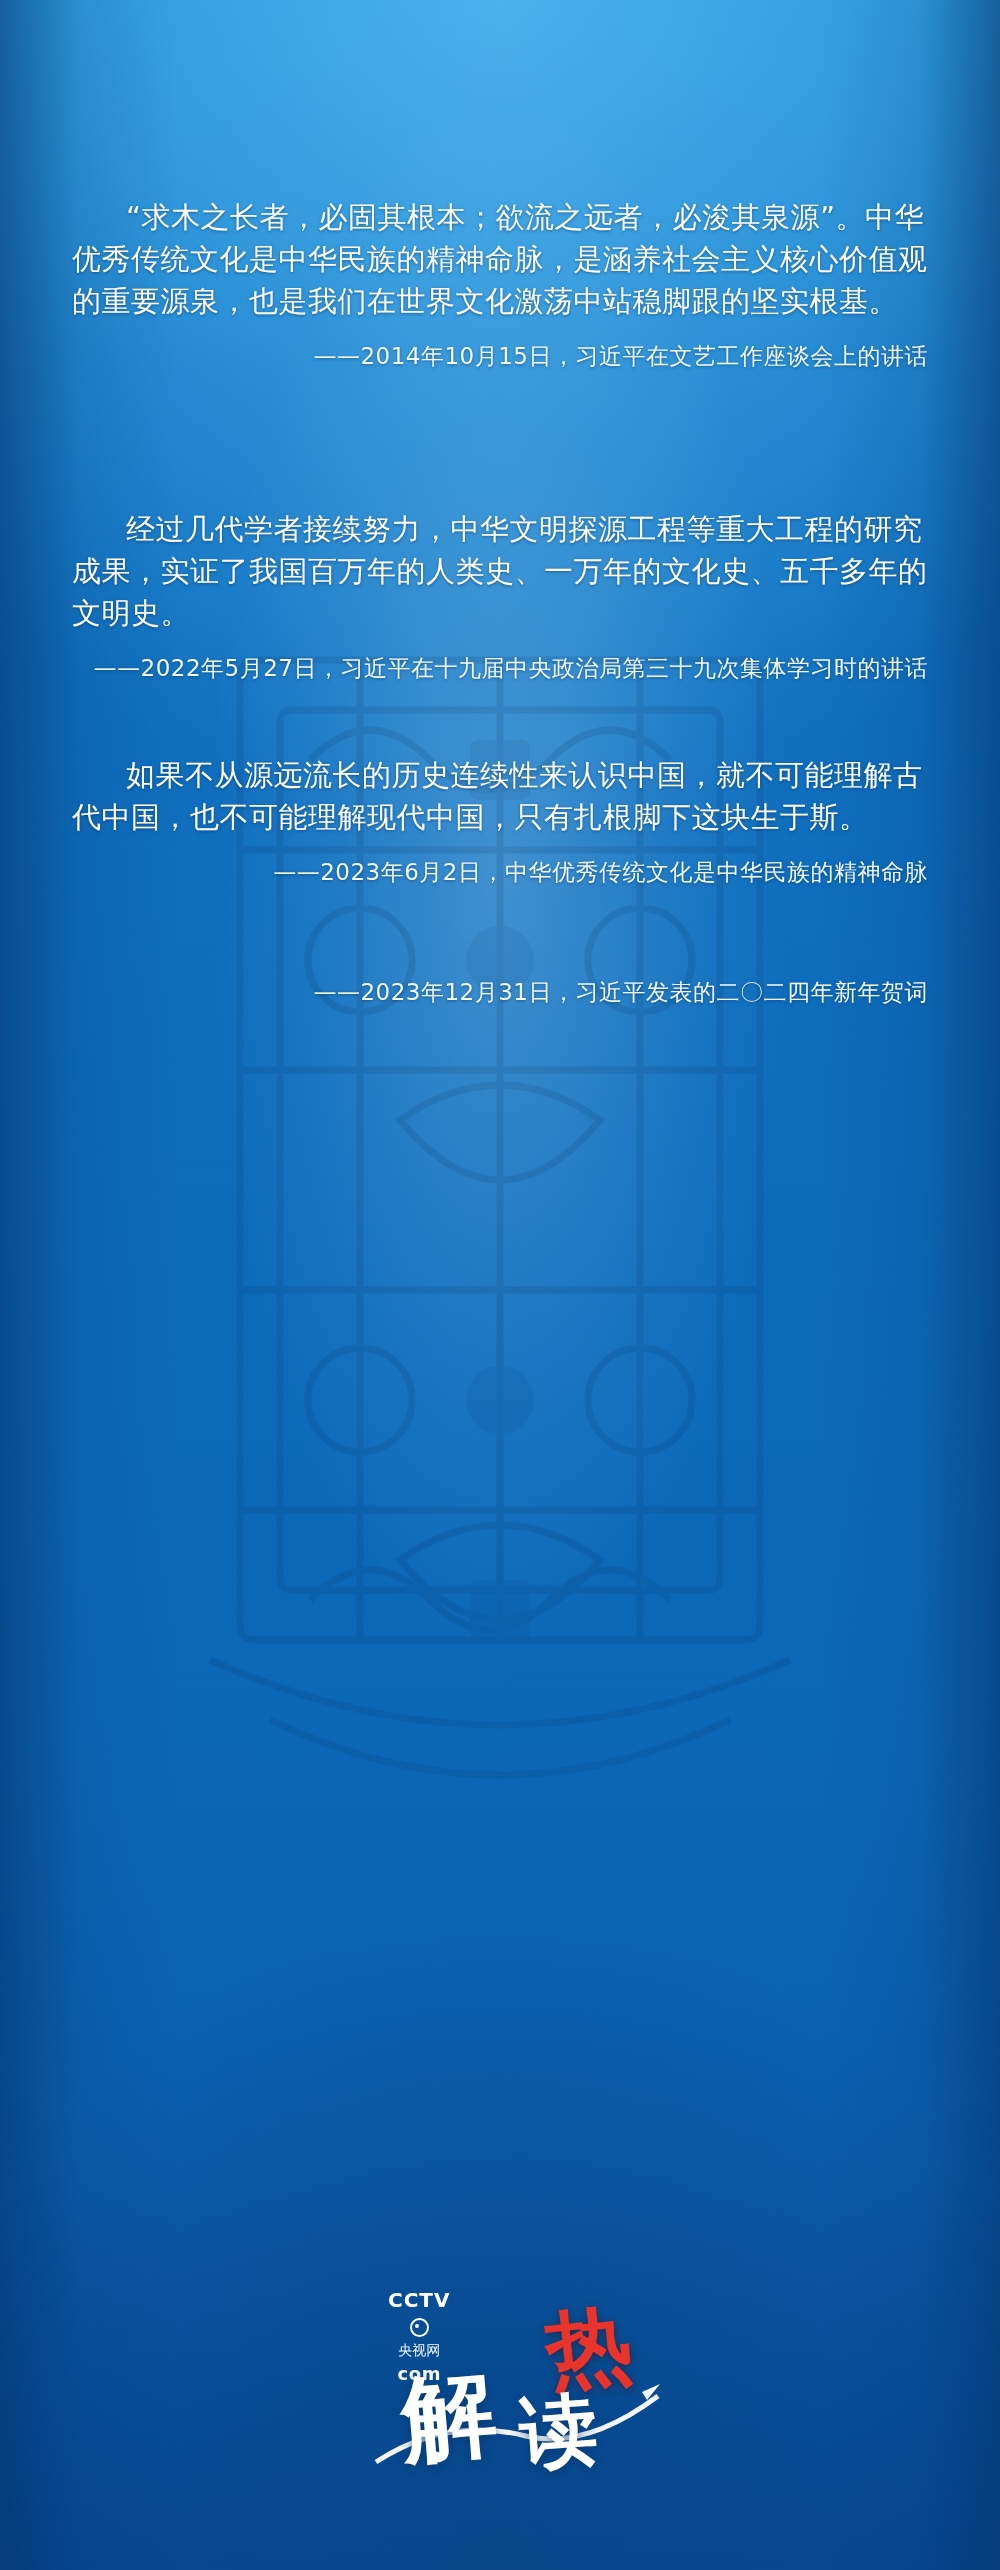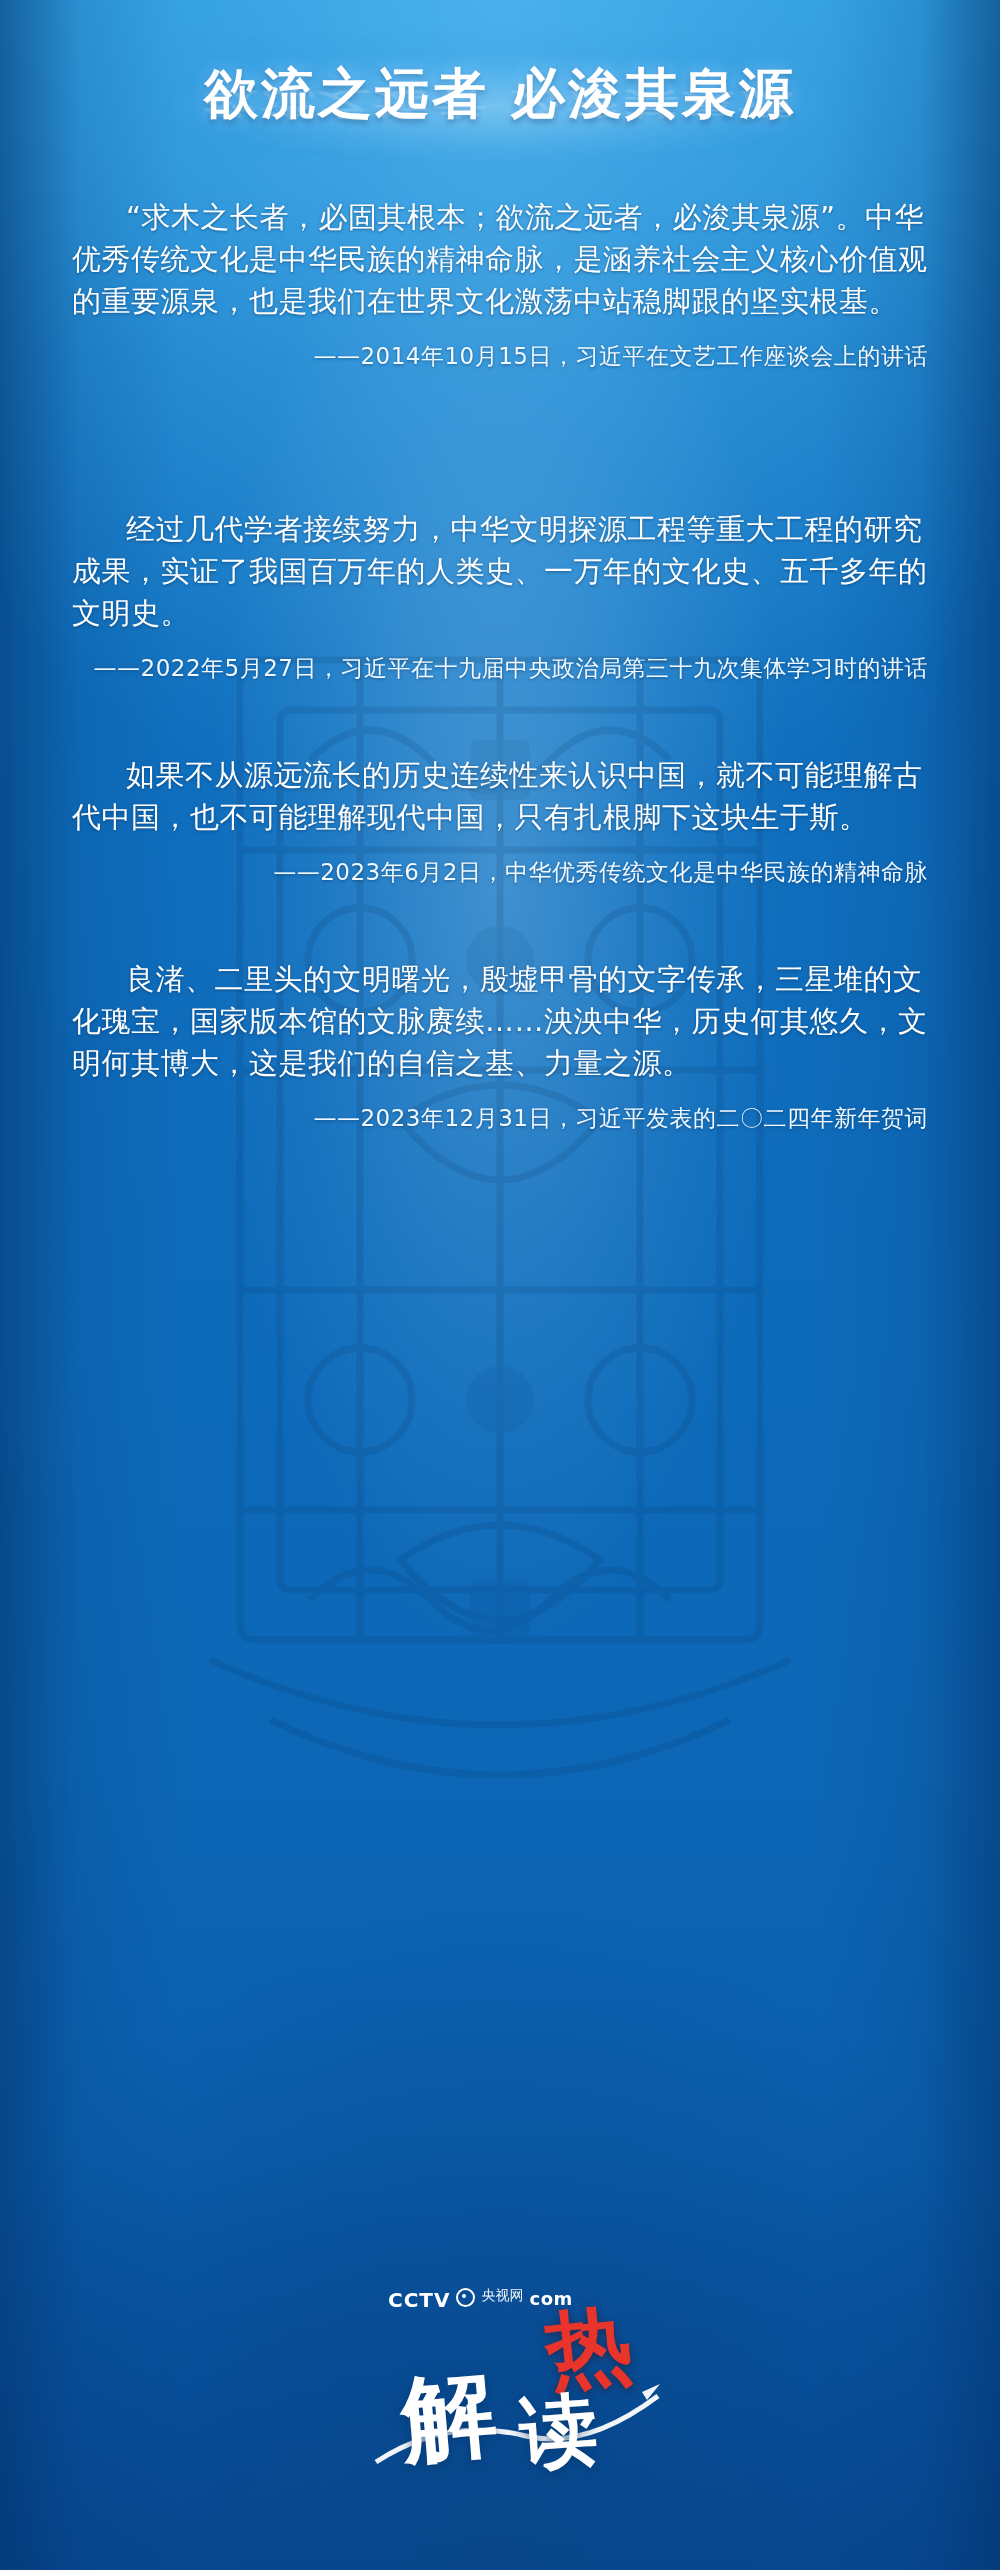--- a/index.html
+++ b/index.html
@@ -163,24 +163,25 @@
     left: 0;
     bottom: 58px;
     width: 1000px;
     height: 300px;
   }
   #cctv-mark {
     position: absolute;
     left: 388px;
     top: 76px;
     display: flex;
-    align-items: flex-start;
+    align-items: center;
     gap: 6px;
     color: #ffffff;
     font-family: "DejaVu Sans", "Liberation Sans", sans-serif;
+    flex-direction: column;
   }
   #cctv-letters {
     font-size: 20px;
     font-weight: bold;
     letter-spacing: 1px;
   }
   #cctv-eye {
     width: 15px;
     height: 15px;
     border-radius: 50%;
@@ -282,25 +283,20 @@
     <g fill="#0a3a6b" opacity="0.55">
       <circle cx="350" cy="360" r="34"></circle>
       <circle cx="350" cy="800" r="34"></circle>
       <rect x="320" y="140" width="60" height="60" rx="8"></rect>
       <rect x="320" y="980" width="60" height="60" rx="8"></rect>
     </g>
   </svg>
 
   <div id="vignette"></div>
 
-  <div id="header">
-    <div id="title-glow"></div>
-    <div id="main-title">欲流之远者  必浚其泉源</div>
-    <div id="title-reflection">欲流之远者  必浚其泉源</div>
-  </div>
 
   <div id="content">
 
     <div class="quote-block">
       <div class="quote-text">“求木之长者，必固其根本；欲流之远者，必浚其泉源”。中华优秀传统文化是中华民族的精神命脉，是涵养社会主义核心价值观的重要源泉，也是我们在世界文化激荡中站稳脚跟的坚实根基。</div>
       <div class="quote-source">——2014年10月15日，习近平在文艺工作座谈会上的讲话</div>
     </div>
     <div class="gap-lg"></div>
 
     <div class="quote-block">
@@ -313,21 +309,20 @@
     </div>
     <div class="gap-lg"></div>
 
     <div class="quote-block">
       <div class="quote-text">如果不从源远流长的历史连续性来认识中国，就不可能理解古代中国，也不可能理解现代中国，只有扎根脚下这块生于斯。</div>
       <div class="quote-source">——2023年6月2日，中华优秀传统文化是中华民族的精神命脉</div>
     </div>
     <div class="gap-lg"></div>
 
     <div class="quote-block">
-      <div class="quote-text">良渚、二里头的文明曙光，殷墟甲骨的文字传承，三星堆的文化瑰宝，国家版本馆的文脉赓续……泱泱中华，历史何其悠久，文明何其博大，这是我们的自信之基、力量之源。</div>
       <div class="quote-source">——2023年12月31日，习近平发表的二〇二四年新年贺词</div>
     </div>
 
   </div>
 
   <div id="footer">
 
     <div id="cctv-mark">
       <span id="cctv-letters">CCTV</span>
       <span id="cctv-eye"></span>

